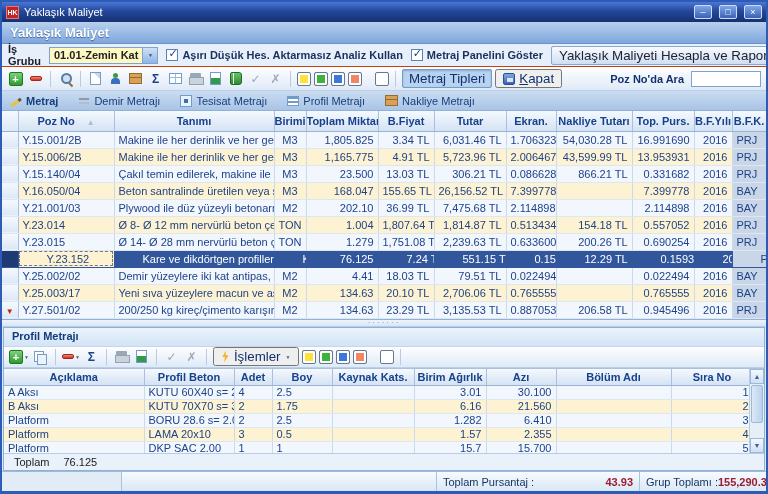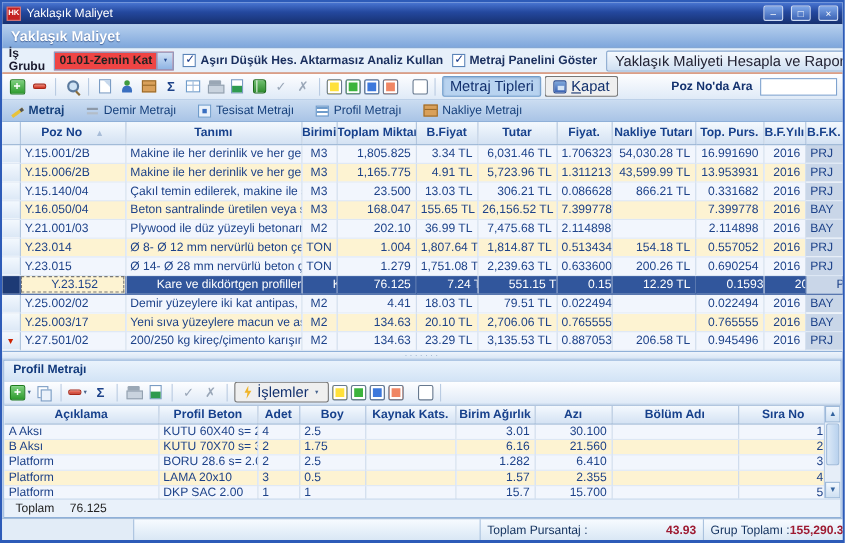--- a/index.html
+++ b/index.html
@@ -18,21 +18,21 @@
   .wbtn { width:18px; height:14px; margin-left:2px; background:linear-gradient(#7ea6e8,#3a62b4);
     border:1px solid #cfdcf4; border-radius:2px; color:#fff; font-size:9px; line-height:12px; text-align:center; }
   
   .header-band { height:22px; flex:none; background:linear-gradient(180deg,#b7d0ee,#7fa7dc);
     border-bottom:1px solid #6b93c9; color:#fff; font-weight:bold; font-size:13px;
     padding:3px 8px; text-shadow:0 1px 1px #44649a; }
   
   .controls { height:23px; flex:none; background:#e7f0fa; border-bottom:1px solid #c2410c;
     display:flex; align-items:center; padding:0 6px; gap:8px; }
   .ctl-label { font-weight:bold; color:#1a1a2e; }
-  .combo { width:190px; height:17px; background:#ef4444; border:1px solid #7fa3cf; display:flex; align-items:center; }
+  .combo { width:190px; height:17px; background:#fef9c3; border:1px solid #7fa3cf; display:flex; align-items:center; }
   .combo-text { flex:1; font-weight:bold; color:#222; padding:0 4px; white-space:nowrap; overflow:hidden; }
   .combo-btn { width:15px; height:100%; flex:none; background:linear-gradient(#cfe0f5,#8fb4e4);
     border-left:1px solid #7fa3cf; color:#23498f; font-size:5px; line-height:15px; text-align:center; }
   .cb { display:flex; align-items:center; gap:4px; }
   .cbbox { width:12px; height:12px; flex:none; border:1px solid #5a84b8; background:#fff; position:relative; }
   .cbbox::after { content:"✓"; position:absolute; top:-3px; left:1px; font-size:11px; color:#1b3c8a; font-weight:bold; }
   .cb-label { font-weight:600; color:#1a2f5e; white-space:nowrap; }
   .btn { height:19px; display:inline-flex; align-items:center; gap:4px; padding:0 7px;
     background:linear-gradient(#f6fafe,#cfdff2); border:1px solid #8aa9cf; border-radius:2px; color:#223; white-space:nowrap; }
   
@@ -289,21 +289,21 @@
       </colgroup>
       <thead>
         <tr>
           <th class="ind"></th>
           <th><span>Poz No</span><span class="sort">▲</span></th>
           <th>Tanımı</th>
           <th>Birimi</th>
           <th>Toplam Miktar</th>
           <th>B.Fiyat</th>
           <th>Tutar</th>
-          <th>Fiyat.</th>
+          <th>Ekran.</th>
           <th>Nakliye Tutarı</th>
           <th>Top. Purs.</th>
           <th>B.F.Yılı</th>
           <th>B.F.K.</th>
         </tr>
       </thead>
       <tbody>
         <tr>
             <td class="ind"></td>
             <td class="c-poz">Y.15.001/2B</td>
@@ -319,21 +319,21 @@
             <td class="c-bfk">PRJ</td>
           </tr>
           <tr>
             <td class="ind"></td>
             <td class="c-poz">Y.15.006/2B</td>
             <td>Makine ile her derinlik ve her genişlikte yum</td>
             <td class="ctr">M3</td>
             <td class="num">1,165.775</td>
             <td class="num">4.91 TL</td>
             <td class="num">5,723.96 TL</td>
-            <td class="num">1.311213</td>
+            <td class="num">2.006467</td>
             <td class="num">43,599.99 TL</td>
             <td class="num">13.953931</td>
             <td class="num">2016</td>
             <td class="c-bfk">PRJ</td>
           </tr>
           <tr>
             <td class="ind"></td>
             <td class="c-poz">Y.15.140/04</td>
             <td>Çakıl temin edilerek, makine ile serme, sula</td>
             <td class="ctr">M3</td>

